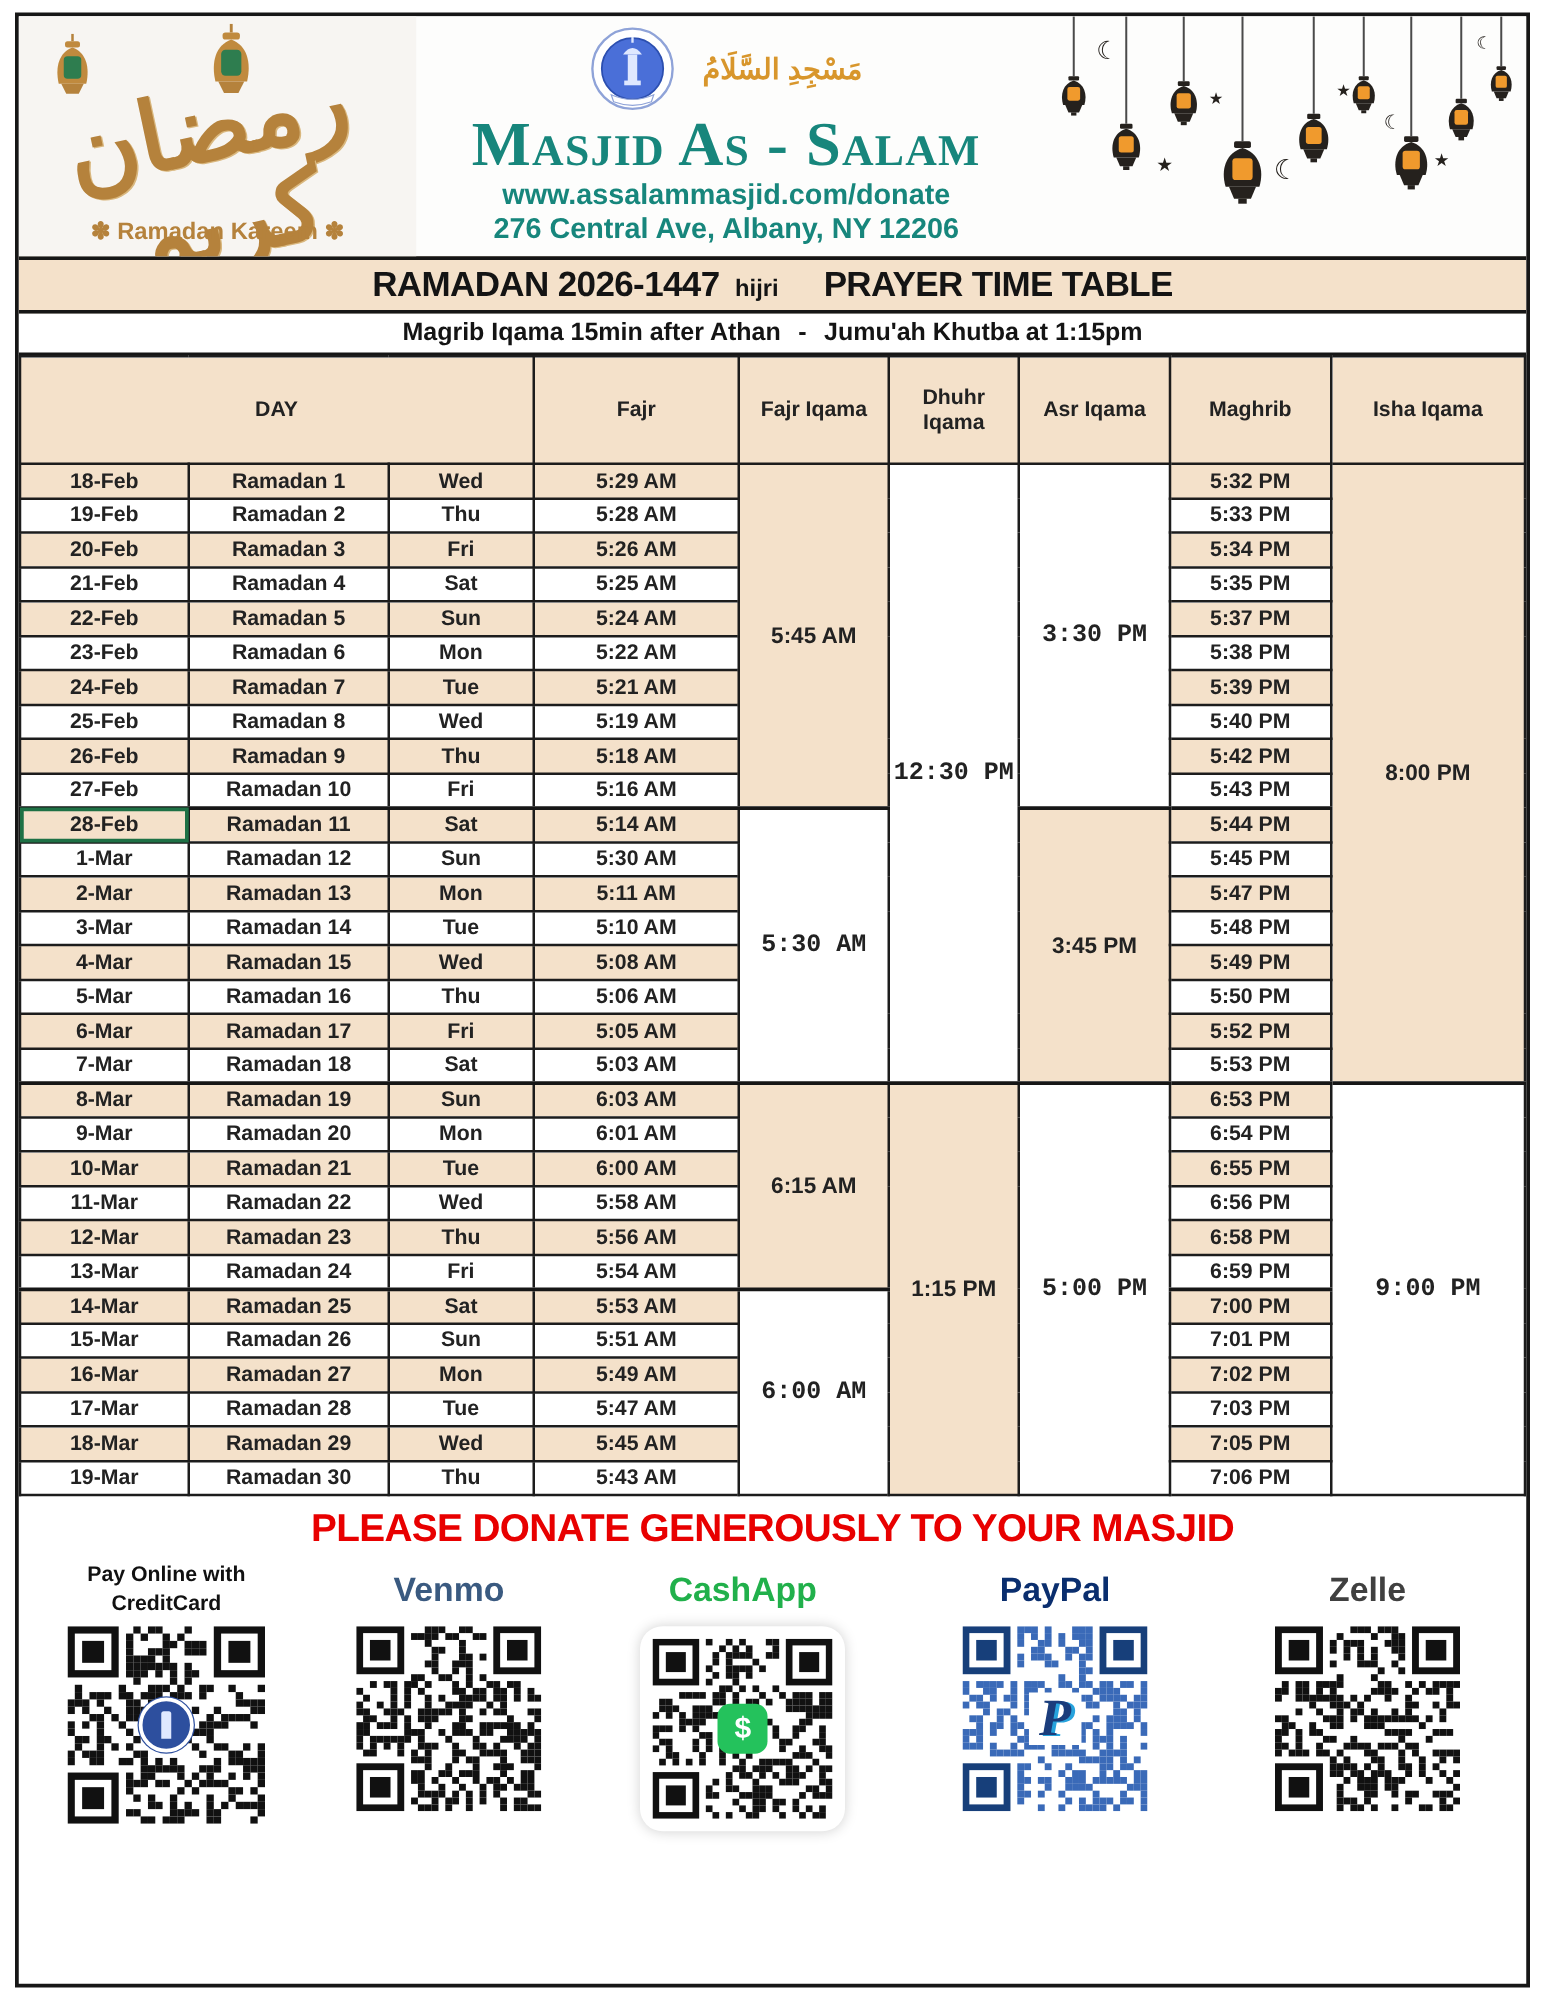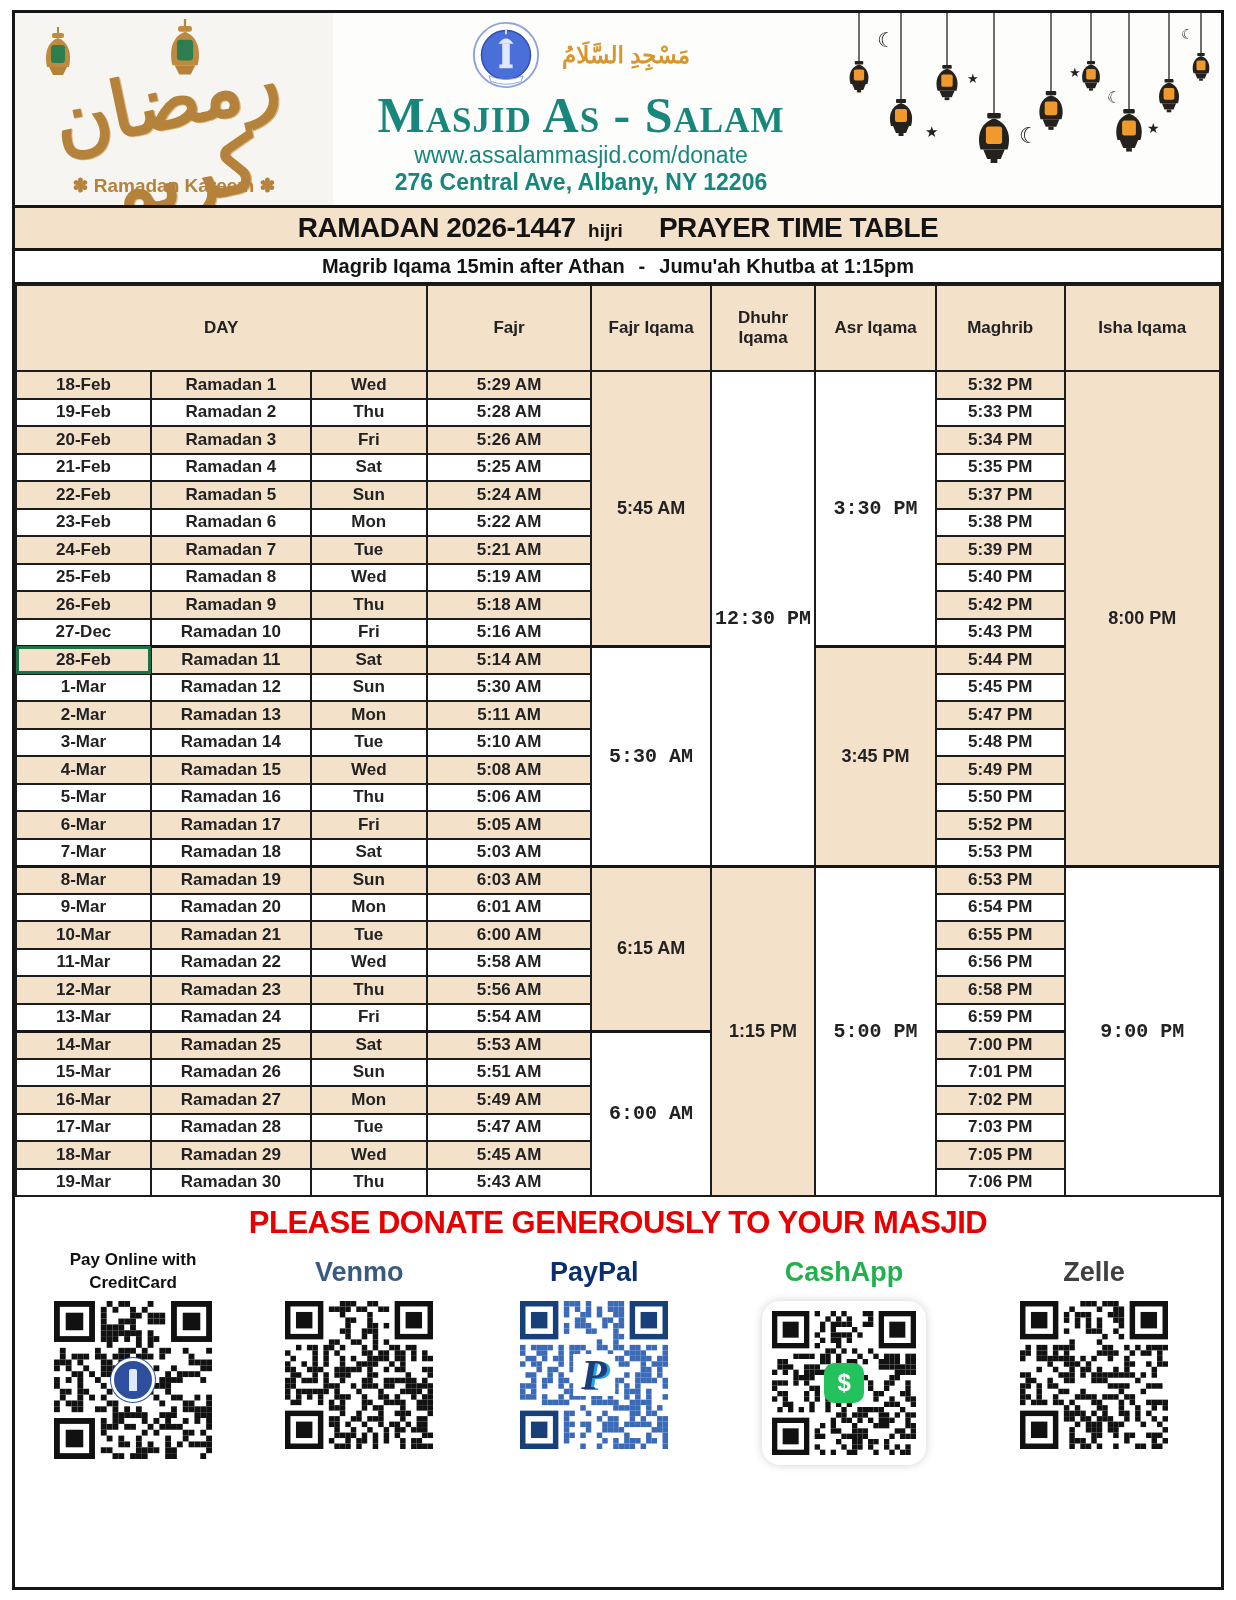--- a/index.html
+++ b/index.html
@@ -17,21 +17,21 @@
     color:#b5823c; font-weight:bold; font-size:19px; }
   .rk-lant { position:absolute; }
   .rk-lant.l1 { top:14px; left:26px; }
   .rk-lant.l2 { top:6px; left:150px; }
 
   .brand { flex:1; display:flex; flex-direction:column; align-items:center; padding-top:8px; }
   .brand-top { display:flex; align-items:center; gap:22px; }
   .brand-arabic { font-size:23px; font-weight:bold; color:#d8962c; direction:rtl; }
   .brand-name { font-family:"Liberation Serif", serif; font-variant:small-caps;
     font-size:50px; font-weight:bold; color:#17867c; letter-spacing:1px; line-height:1.05; }
-  .brand-url { color:#17867c; font-weight:normal; font-size:23px; text-decoration:none; }
+  .brand-url { color:#17867c; font-weight:bold; font-size:23px; text-decoration:none; }
   .brand-addr { color:#17867c; font-weight:bold; font-size:23px; }
 
   .lant-panel { width:392px; flex:0 0 auto; }
   .lant-panel svg { display:block; }
   .ln-body { fill:#25211d; } .ln-glass { fill:#f09a2d; }
   .ln-str { stroke:#4a4a4a; stroke-width:1.6; }
   .ln-glyph { fill:#25211d; font-family:"DejaVu Sans", sans-serif; }
 
   
   .title-bar { background:#f4e1ca; border-top:3px solid #161616; border-bottom:3px solid #161616;
@@ -267,21 +267,21 @@
             <td>5:40 PM</td>
           </tr>
         <tr>
             <td>26-Feb</td>
             <td>Ramadan 9</td>
             <td>Thu</td>
             <td>5:18 AM</td>
             <td>5:42 PM</td>
           </tr>
         <tr>
-            <td>27-Dec</td>
+            <td>27-Feb</td>
             <td>Ramadan 10</td>
             <td>Fri</td>
             <td>5:16 AM</td>
             <td>5:43 PM</td>
           </tr>
         <tr class="sec">
           <td class="sel">28-Feb</td>
             <td>Ramadan 11</td>
             <td>Sat</td>
             <td>5:14 AM</td>
@@ -988,20 +988,280 @@
                   <rect x="88" y="8" width="12" height="12" fill="#111"></rect>
                   <rect x="0" y="80" width="28" height="28" fill="#111"></rect>
                   <rect x="4" y="84" width="20" height="20" fill="#fff"></rect>
                   <rect x="8" y="88" width="12" height="12" fill="#111"></rect>
                 </svg></div>
           </div>
         </div>
 
         <div class="method">
           <div class="label-area">
+              <div class="brand-lbl" style="color:#21b04b">CashApp</div>
+            </div>
+          <div class="qr-wrap card">
+            <div class="qr"><svg viewBox="0 0 108 108" width="100%" height="100%">
+                  <rect width="100%" height="100%" fill="#fff"></rect>
+                  <g fill="#111">
+                    <rect x="32" y="0" width="4" height="4"></rect>
+                    <rect x="44" y="0" width="4" height="4"></rect>
+                    <rect x="52" y="0" width="4" height="4"></rect>
+                    <rect x="68" y="0" width="4" height="4"></rect>
+                    <rect x="72" y="0" width="4" height="4"></rect>
+                    <rect x="40" y="4" width="4" height="4"></rect>
+                    <rect x="48" y="4" width="4" height="4"></rect>
+                    <rect x="56" y="4" width="4" height="4"></rect>
+                    <rect x="72" y="4" width="4" height="4"></rect>
+                    <rect x="36" y="8" width="4" height="4"></rect>
+                    <rect x="44" y="8" width="4" height="4"></rect>
+                    <rect x="48" y="8" width="4" height="4"></rect>
+                    <rect x="52" y="8" width="4" height="4"></rect>
+                    <rect x="56" y="8" width="4" height="4"></rect>
+                    <rect x="68" y="8" width="4" height="4"></rect>
+                    <rect x="72" y="8" width="4" height="4"></rect>
+                    <rect x="36" y="12" width="4" height="4"></rect>
+                    <rect x="44" y="12" width="4" height="4"></rect>
+                    <rect x="60" y="12" width="4" height="4"></rect>
+                    <rect x="32" y="16" width="4" height="4"></rect>
+                    <rect x="44" y="16" width="4" height="4"></rect>
+                    <rect x="48" y="16" width="4" height="4"></rect>
+                    <rect x="52" y="16" width="4" height="4"></rect>
+                    <rect x="56" y="16" width="4" height="4"></rect>
+                    <rect x="64" y="16" width="4" height="4"></rect>
+                    <rect x="36" y="20" width="4" height="4"></rect>
+                    <rect x="44" y="20" width="4" height="4"></rect>
+                    <rect x="48" y="20" width="4" height="4"></rect>
+                    <rect x="56" y="20" width="4" height="4"></rect>
+                    <rect x="32" y="24" width="4" height="4"></rect>
+                    <rect x="48" y="24" width="4" height="4"></rect>
+                    <rect x="40" y="28" width="4" height="4"></rect>
+                    <rect x="44" y="28" width="4" height="4"></rect>
+                    <rect x="52" y="28" width="4" height="4"></rect>
+                    <rect x="60" y="28" width="4" height="4"></rect>
+                    <rect x="72" y="28" width="4" height="4"></rect>
+                    <rect x="16" y="32" width="4" height="4"></rect>
+                    <rect x="20" y="32" width="4" height="4"></rect>
+                    <rect x="24" y="32" width="4" height="4"></rect>
+                    <rect x="28" y="32" width="4" height="4"></rect>
+                    <rect x="36" y="32" width="4" height="4"></rect>
+                    <rect x="40" y="32" width="4" height="4"></rect>
+                    <rect x="48" y="32" width="4" height="4"></rect>
+                    <rect x="64" y="32" width="4" height="4"></rect>
+                    <rect x="76" y="32" width="4" height="4"></rect>
+                    <rect x="84" y="32" width="4" height="4"></rect>
+                    <rect x="88" y="32" width="4" height="4"></rect>
+                    <rect x="92" y="32" width="4" height="4"></rect>
+                    <rect x="100" y="32" width="4" height="4"></rect>
+                    <rect x="104" y="32" width="4" height="4"></rect>
+                    <rect x="4" y="36" width="4" height="4"></rect>
+                    <rect x="8" y="36" width="4" height="4"></rect>
+                    <rect x="36" y="36" width="4" height="4"></rect>
+                    <rect x="40" y="36" width="4" height="4"></rect>
+                    <rect x="48" y="36" width="4" height="4"></rect>
+                    <rect x="56" y="36" width="4" height="4"></rect>
+                    <rect x="60" y="36" width="4" height="4"></rect>
+                    <rect x="68" y="36" width="4" height="4"></rect>
+                    <rect x="80" y="36" width="4" height="4"></rect>
+                    <rect x="84" y="36" width="4" height="4"></rect>
+                    <rect x="88" y="36" width="4" height="4"></rect>
+                    <rect x="92" y="36" width="4" height="4"></rect>
+                    <rect x="100" y="36" width="4" height="4"></rect>
+                    <rect x="104" y="36" width="4" height="4"></rect>
+                    <rect x="4" y="40" width="4" height="4"></rect>
+                    <rect x="8" y="40" width="4" height="4"></rect>
+                    <rect x="12" y="40" width="4" height="4"></rect>
+                    <rect x="24" y="40" width="4" height="4"></rect>
+                    <rect x="28" y="40" width="4" height="4"></rect>
+                    <rect x="32" y="40" width="4" height="4"></rect>
+                    <rect x="44" y="40" width="4" height="4"></rect>
+                    <rect x="48" y="40" width="4" height="4"></rect>
+                    <rect x="52" y="40" width="4" height="4"></rect>
+                    <rect x="56" y="40" width="4" height="4"></rect>
+                    <rect x="60" y="40" width="4" height="4"></rect>
+                    <rect x="80" y="40" width="4" height="4"></rect>
+                    <rect x="84" y="40" width="4" height="4"></rect>
+                    <rect x="88" y="40" width="4" height="4"></rect>
+                    <rect x="92" y="40" width="4" height="4"></rect>
+                    <rect x="96" y="40" width="4" height="4"></rect>
+                    <rect x="100" y="40" width="4" height="4"></rect>
+                    <rect x="104" y="40" width="4" height="4"></rect>
+                    <rect x="0" y="44" width="4" height="4"></rect>
+                    <rect x="8" y="44" width="4" height="4"></rect>
+                    <rect x="16" y="44" width="4" height="4"></rect>
+                    <rect x="24" y="44" width="4" height="4"></rect>
+                    <rect x="28" y="44" width="4" height="4"></rect>
+                    <rect x="32" y="44" width="4" height="4"></rect>
+                    <rect x="36" y="44" width="4" height="4"></rect>
+                    <rect x="44" y="44" width="4" height="4"></rect>
+                    <rect x="48" y="44" width="4" height="4"></rect>
+                    <rect x="56" y="44" width="4" height="4"></rect>
+                    <rect x="92" y="44" width="4" height="4"></rect>
+                    <rect x="96" y="44" width="4" height="4"></rect>
+                    <rect x="100" y="44" width="4" height="4"></rect>
+                    <rect x="104" y="44" width="4" height="4"></rect>
+                    <rect x="16" y="48" width="4" height="4"></rect>
+                    <rect x="20" y="48" width="4" height="4"></rect>
+                    <rect x="24" y="48" width="4" height="4"></rect>
+                    <rect x="28" y="48" width="4" height="4"></rect>
+                    <rect x="40" y="48" width="4" height="4"></rect>
+                    <rect x="44" y="48" width="4" height="4"></rect>
+                    <rect x="56" y="48" width="4" height="4"></rect>
+                    <rect x="64" y="48" width="4" height="4"></rect>
+                    <rect x="68" y="48" width="4" height="4"></rect>
+                    <rect x="88" y="48" width="4" height="4"></rect>
+                    <rect x="92" y="48" width="4" height="4"></rect>
+                    <rect x="0" y="52" width="4" height="4"></rect>
+                    <rect x="4" y="52" width="4" height="4"></rect>
+                    <rect x="8" y="52" width="4" height="4"></rect>
+                    <rect x="16" y="52" width="4" height="4"></rect>
+                    <rect x="24" y="52" width="4" height="4"></rect>
+                    <rect x="52" y="52" width="4" height="4"></rect>
+                    <rect x="64" y="52" width="4" height="4"></rect>
+                    <rect x="72" y="52" width="4" height="4"></rect>
+                    <rect x="84" y="52" width="4" height="4"></rect>
+                    <rect x="88" y="52" width="4" height="4"></rect>
+                    <rect x="100" y="52" width="4" height="4"></rect>
+                    <rect x="0" y="56" width="4" height="4"></rect>
+                    <rect x="28" y="56" width="4" height="4"></rect>
+                    <rect x="32" y="56" width="4" height="4"></rect>
+                    <rect x="40" y="56" width="4" height="4"></rect>
+                    <rect x="60" y="56" width="4" height="4"></rect>
+                    <rect x="72" y="56" width="4" height="4"></rect>
+                    <rect x="84" y="56" width="4" height="4"></rect>
+                    <rect x="100" y="56" width="4" height="4"></rect>
+                    <rect x="4" y="60" width="4" height="4"></rect>
+                    <rect x="8" y="60" width="4" height="4"></rect>
+                    <rect x="24" y="60" width="4" height="4"></rect>
+                    <rect x="32" y="60" width="4" height="4"></rect>
+                    <rect x="40" y="60" width="4" height="4"></rect>
+                    <rect x="56" y="60" width="4" height="4"></rect>
+                    <rect x="76" y="60" width="4" height="4"></rect>
+                    <rect x="80" y="60" width="4" height="4"></rect>
+                    <rect x="96" y="60" width="4" height="4"></rect>
+                    <rect x="100" y="60" width="4" height="4"></rect>
+                    <rect x="0" y="64" width="4" height="4"></rect>
+                    <rect x="8" y="64" width="4" height="4"></rect>
+                    <rect x="24" y="64" width="4" height="4"></rect>
+                    <rect x="32" y="64" width="4" height="4"></rect>
+                    <rect x="40" y="64" width="4" height="4"></rect>
+                    <rect x="60" y="64" width="4" height="4"></rect>
+                    <rect x="76" y="64" width="4" height="4"></rect>
+                    <rect x="88" y="64" width="4" height="4"></rect>
+                    <rect x="100" y="64" width="4" height="4"></rect>
+                    <rect x="104" y="64" width="4" height="4"></rect>
+                    <rect x="8" y="68" width="4" height="4"></rect>
+                    <rect x="12" y="68" width="4" height="4"></rect>
+                    <rect x="28" y="68" width="4" height="4"></rect>
+                    <rect x="40" y="68" width="4" height="4"></rect>
+                    <rect x="48" y="68" width="4" height="4"></rect>
+                    <rect x="56" y="68" width="4" height="4"></rect>
+                    <rect x="84" y="68" width="4" height="4"></rect>
+                    <rect x="88" y="68" width="4" height="4"></rect>
+                    <rect x="92" y="68" width="4" height="4"></rect>
+                    <rect x="104" y="68" width="4" height="4"></rect>
+                    <rect x="4" y="72" width="4" height="4"></rect>
+                    <rect x="12" y="72" width="4" height="4"></rect>
+                    <rect x="20" y="72" width="4" height="4"></rect>
+                    <rect x="28" y="72" width="4" height="4"></rect>
+                    <rect x="40" y="72" width="4" height="4"></rect>
+                    <rect x="52" y="72" width="4" height="4"></rect>
+                    <rect x="64" y="72" width="4" height="4"></rect>
+                    <rect x="68" y="72" width="4" height="4"></rect>
+                    <rect x="72" y="72" width="4" height="4"></rect>
+                    <rect x="76" y="72" width="4" height="4"></rect>
+                    <rect x="80" y="72" width="4" height="4"></rect>
+                    <rect x="96" y="72" width="4" height="4"></rect>
+                    <rect x="48" y="76" width="4" height="4"></rect>
+                    <rect x="52" y="76" width="4" height="4"></rect>
+                    <rect x="60" y="76" width="4" height="4"></rect>
+                    <rect x="64" y="76" width="4" height="4"></rect>
+                    <rect x="68" y="76" width="4" height="4"></rect>
+                    <rect x="80" y="76" width="4" height="4"></rect>
+                    <rect x="84" y="76" width="4" height="4"></rect>
+                    <rect x="92" y="76" width="4" height="4"></rect>
+                    <rect x="100" y="76" width="4" height="4"></rect>
+                    <rect x="104" y="76" width="4" height="4"></rect>
+                    <rect x="44" y="80" width="4" height="4"></rect>
+                    <rect x="52" y="80" width="4" height="4"></rect>
+                    <rect x="56" y="80" width="4" height="4"></rect>
+                    <rect x="64" y="80" width="4" height="4"></rect>
+                    <rect x="72" y="80" width="4" height="4"></rect>
+                    <rect x="80" y="80" width="4" height="4"></rect>
+                    <rect x="84" y="80" width="4" height="4"></rect>
+                    <rect x="88" y="80" width="4" height="4"></rect>
+                    <rect x="100" y="80" width="4" height="4"></rect>
+                    <rect x="36" y="84" width="4" height="4"></rect>
+                    <rect x="44" y="84" width="4" height="4"></rect>
+                    <rect x="60" y="84" width="4" height="4"></rect>
+                    <rect x="76" y="84" width="4" height="4"></rect>
+                    <rect x="80" y="84" width="4" height="4"></rect>
+                    <rect x="84" y="84" width="4" height="4"></rect>
+                    <rect x="100" y="84" width="4" height="4"></rect>
+                    <rect x="104" y="84" width="4" height="4"></rect>
+                    <rect x="32" y="88" width="4" height="4"></rect>
+                    <rect x="44" y="88" width="4" height="4"></rect>
+                    <rect x="48" y="88" width="4" height="4"></rect>
+                    <rect x="60" y="88" width="4" height="4"></rect>
+                    <rect x="64" y="88" width="4" height="4"></rect>
+                    <rect x="68" y="88" width="4" height="4"></rect>
+                    <rect x="92" y="88" width="4" height="4"></rect>
+                    <rect x="96" y="88" width="4" height="4"></rect>
+                    <rect x="104" y="88" width="4" height="4"></rect>
+                    <rect x="32" y="92" width="4" height="4"></rect>
+                    <rect x="36" y="92" width="4" height="4"></rect>
+                    <rect x="52" y="92" width="4" height="4"></rect>
+                    <rect x="56" y="92" width="4" height="4"></rect>
+                    <rect x="60" y="92" width="4" height="4"></rect>
+                    <rect x="64" y="92" width="4" height="4"></rect>
+                    <rect x="68" y="92" width="4" height="4"></rect>
+                    <rect x="88" y="92" width="4" height="4"></rect>
+                    <rect x="96" y="92" width="4" height="4"></rect>
+                    <rect x="100" y="92" width="4" height="4"></rect>
+                    <rect x="104" y="92" width="4" height="4"></rect>
+                    <rect x="48" y="96" width="4" height="4"></rect>
+                    <rect x="60" y="96" width="4" height="4"></rect>
+                    <rect x="64" y="96" width="4" height="4"></rect>
+                    <rect x="72" y="96" width="4" height="4"></rect>
+                    <rect x="76" y="96" width="4" height="4"></rect>
+                    <rect x="84" y="96" width="4" height="4"></rect>
+                    <rect x="32" y="100" width="4" height="4"></rect>
+                    <rect x="52" y="100" width="4" height="4"></rect>
+                    <rect x="60" y="100" width="4" height="4"></rect>
+                    <rect x="64" y="100" width="4" height="4"></rect>
+                    <rect x="72" y="100" width="4" height="4"></rect>
+                    <rect x="84" y="100" width="4" height="4"></rect>
+                    <rect x="92" y="100" width="4" height="4"></rect>
+                    <rect x="100" y="100" width="4" height="4"></rect>
+                    <rect x="36" y="104" width="4" height="4"></rect>
+                    <rect x="44" y="104" width="4" height="4"></rect>
+                    <rect x="56" y="104" width="4" height="4"></rect>
+                    <rect x="60" y="104" width="4" height="4"></rect>
+                    <rect x="76" y="104" width="4" height="4"></rect>
+                    <rect x="88" y="104" width="4" height="4"></rect>
+                    <rect x="96" y="104" width="4" height="4"></rect>
+                    <rect x="100" y="104" width="4" height="4"></rect>
+                  </g>
+                  <rect x="0" y="0" width="28" height="28" fill="#111"></rect>
+                  <rect x="4" y="4" width="20" height="20" fill="#fff"></rect>
+                  <rect x="8" y="8" width="12" height="12" fill="#111"></rect>
+                  <rect x="80" y="0" width="28" height="28" fill="#111"></rect>
+                  <rect x="84" y="4" width="20" height="20" fill="#fff"></rect>
+                  <rect x="88" y="8" width="12" height="12" fill="#111"></rect>
+                  <rect x="0" y="80" width="28" height="28" fill="#111"></rect>
+                  <rect x="4" y="84" width="20" height="20" fill="#fff"></rect>
+                  <rect x="8" y="88" width="12" height="12" fill="#111"></rect>
+                </svg></div>
+            <div class="badge badge-cash">$</div>
+          </div>
+        </div>
+
+        <div class="method">
+          <div class="label-area">
               <div class="brand-lbl" style="color:#0a2e6e">PayPal</div>
             </div>
           <div class="qr-wrap">
             <div class="qr"><svg viewBox="0 0 108 108" width="100%" height="100%">
                   <rect width="100%" height="100%" fill="#fff"></rect>
                   <g fill="#3a6ab8">
                     <rect x="32" y="0" width="4" height="4"></rect>
                     <rect x="36" y="0" width="4" height="4"></rect>
                     <rect x="40" y="0" width="4" height="4"></rect>
                     <rect x="48" y="0" width="4" height="4"></rect>
@@ -1272,280 +1532,20 @@
                   <rect x="0" y="80" width="28" height="28" fill="#173f7a"></rect>
                   <rect x="4" y="84" width="20" height="20" fill="#fff"></rect>
                   <rect x="8" y="88" width="12" height="12" fill="#173f7a"></rect>
                 </svg></div>
             <div class="badge badge-pp">P</div>
           </div>
         </div>
 
         <div class="method">
           <div class="label-area">
-              <div class="brand-lbl" style="color:#21b04b">CashApp</div>
-            </div>
-          <div class="qr-wrap card">
-            <div class="qr"><svg viewBox="0 0 108 108" width="100%" height="100%">
-                  <rect width="100%" height="100%" fill="#fff"></rect>
-                  <g fill="#111">
-                    <rect x="32" y="0" width="4" height="4"></rect>
-                    <rect x="44" y="0" width="4" height="4"></rect>
-                    <rect x="52" y="0" width="4" height="4"></rect>
-                    <rect x="68" y="0" width="4" height="4"></rect>
-                    <rect x="72" y="0" width="4" height="4"></rect>
-                    <rect x="40" y="4" width="4" height="4"></rect>
-                    <rect x="48" y="4" width="4" height="4"></rect>
-                    <rect x="56" y="4" width="4" height="4"></rect>
-                    <rect x="72" y="4" width="4" height="4"></rect>
-                    <rect x="36" y="8" width="4" height="4"></rect>
-                    <rect x="44" y="8" width="4" height="4"></rect>
-                    <rect x="48" y="8" width="4" height="4"></rect>
-                    <rect x="52" y="8" width="4" height="4"></rect>
-                    <rect x="56" y="8" width="4" height="4"></rect>
-                    <rect x="68" y="8" width="4" height="4"></rect>
-                    <rect x="72" y="8" width="4" height="4"></rect>
-                    <rect x="36" y="12" width="4" height="4"></rect>
-                    <rect x="44" y="12" width="4" height="4"></rect>
-                    <rect x="60" y="12" width="4" height="4"></rect>
-                    <rect x="32" y="16" width="4" height="4"></rect>
-                    <rect x="44" y="16" width="4" height="4"></rect>
-                    <rect x="48" y="16" width="4" height="4"></rect>
-                    <rect x="52" y="16" width="4" height="4"></rect>
-                    <rect x="56" y="16" width="4" height="4"></rect>
-                    <rect x="64" y="16" width="4" height="4"></rect>
-                    <rect x="36" y="20" width="4" height="4"></rect>
-                    <rect x="44" y="20" width="4" height="4"></rect>
-                    <rect x="48" y="20" width="4" height="4"></rect>
-                    <rect x="56" y="20" width="4" height="4"></rect>
-                    <rect x="32" y="24" width="4" height="4"></rect>
-                    <rect x="48" y="24" width="4" height="4"></rect>
-                    <rect x="40" y="28" width="4" height="4"></rect>
-                    <rect x="44" y="28" width="4" height="4"></rect>
-                    <rect x="52" y="28" width="4" height="4"></rect>
-                    <rect x="60" y="28" width="4" height="4"></rect>
-                    <rect x="72" y="28" width="4" height="4"></rect>
-                    <rect x="16" y="32" width="4" height="4"></rect>
-                    <rect x="20" y="32" width="4" height="4"></rect>
-                    <rect x="24" y="32" width="4" height="4"></rect>
-                    <rect x="28" y="32" width="4" height="4"></rect>
-                    <rect x="36" y="32" width="4" height="4"></rect>
-                    <rect x="40" y="32" width="4" height="4"></rect>
-                    <rect x="48" y="32" width="4" height="4"></rect>
-                    <rect x="64" y="32" width="4" height="4"></rect>
-                    <rect x="76" y="32" width="4" height="4"></rect>
-                    <rect x="84" y="32" width="4" height="4"></rect>
-                    <rect x="88" y="32" width="4" height="4"></rect>
-                    <rect x="92" y="32" width="4" height="4"></rect>
-                    <rect x="100" y="32" width="4" height="4"></rect>
-                    <rect x="104" y="32" width="4" height="4"></rect>
-                    <rect x="4" y="36" width="4" height="4"></rect>
-                    <rect x="8" y="36" width="4" height="4"></rect>
-                    <rect x="36" y="36" width="4" height="4"></rect>
-                    <rect x="40" y="36" width="4" height="4"></rect>
-                    <rect x="48" y="36" width="4" height="4"></rect>
-                    <rect x="56" y="36" width="4" height="4"></rect>
-                    <rect x="60" y="36" width="4" height="4"></rect>
-                    <rect x="68" y="36" width="4" height="4"></rect>
-                    <rect x="80" y="36" width="4" height="4"></rect>
-                    <rect x="84" y="36" width="4" height="4"></rect>
-                    <rect x="88" y="36" width="4" height="4"></rect>
-                    <rect x="92" y="36" width="4" height="4"></rect>
-                    <rect x="100" y="36" width="4" height="4"></rect>
-                    <rect x="104" y="36" width="4" height="4"></rect>
-                    <rect x="4" y="40" width="4" height="4"></rect>
-                    <rect x="8" y="40" width="4" height="4"></rect>
-                    <rect x="12" y="40" width="4" height="4"></rect>
-                    <rect x="24" y="40" width="4" height="4"></rect>
-                    <rect x="28" y="40" width="4" height="4"></rect>
-                    <rect x="32" y="40" width="4" height="4"></rect>
-                    <rect x="44" y="40" width="4" height="4"></rect>
-                    <rect x="48" y="40" width="4" height="4"></rect>
-                    <rect x="52" y="40" width="4" height="4"></rect>
-                    <rect x="56" y="40" width="4" height="4"></rect>
-                    <rect x="60" y="40" width="4" height="4"></rect>
-                    <rect x="80" y="40" width="4" height="4"></rect>
-                    <rect x="84" y="40" width="4" height="4"></rect>
-                    <rect x="88" y="40" width="4" height="4"></rect>
-                    <rect x="92" y="40" width="4" height="4"></rect>
-                    <rect x="96" y="40" width="4" height="4"></rect>
-                    <rect x="100" y="40" width="4" height="4"></rect>
-                    <rect x="104" y="40" width="4" height="4"></rect>
-                    <rect x="0" y="44" width="4" height="4"></rect>
-                    <rect x="8" y="44" width="4" height="4"></rect>
-                    <rect x="16" y="44" width="4" height="4"></rect>
-                    <rect x="24" y="44" width="4" height="4"></rect>
-                    <rect x="28" y="44" width="4" height="4"></rect>
-                    <rect x="32" y="44" width="4" height="4"></rect>
-                    <rect x="36" y="44" width="4" height="4"></rect>
-                    <rect x="44" y="44" width="4" height="4"></rect>
-                    <rect x="48" y="44" width="4" height="4"></rect>
-                    <rect x="56" y="44" width="4" height="4"></rect>
-                    <rect x="92" y="44" width="4" height="4"></rect>
-                    <rect x="96" y="44" width="4" height="4"></rect>
-                    <rect x="100" y="44" width="4" height="4"></rect>
-                    <rect x="104" y="44" width="4" height="4"></rect>
-                    <rect x="16" y="48" width="4" height="4"></rect>
-                    <rect x="20" y="48" width="4" height="4"></rect>
-                    <rect x="24" y="48" width="4" height="4"></rect>
-                    <rect x="28" y="48" width="4" height="4"></rect>
-                    <rect x="40" y="48" width="4" height="4"></rect>
-                    <rect x="44" y="48" width="4" height="4"></rect>
-                    <rect x="56" y="48" width="4" height="4"></rect>
-                    <rect x="64" y="48" width="4" height="4"></rect>
-                    <rect x="68" y="48" width="4" height="4"></rect>
-                    <rect x="88" y="48" width="4" height="4"></rect>
-                    <rect x="92" y="48" width="4" height="4"></rect>
-                    <rect x="0" y="52" width="4" height="4"></rect>
-                    <rect x="4" y="52" width="4" height="4"></rect>
-                    <rect x="8" y="52" width="4" height="4"></rect>
-                    <rect x="16" y="52" width="4" height="4"></rect>
-                    <rect x="24" y="52" width="4" height="4"></rect>
-                    <rect x="52" y="52" width="4" height="4"></rect>
-                    <rect x="64" y="52" width="4" height="4"></rect>
-                    <rect x="72" y="52" width="4" height="4"></rect>
-                    <rect x="84" y="52" width="4" height="4"></rect>
-                    <rect x="88" y="52" width="4" height="4"></rect>
-                    <rect x="100" y="52" width="4" height="4"></rect>
-                    <rect x="0" y="56" width="4" height="4"></rect>
-                    <rect x="28" y="56" width="4" height="4"></rect>
-                    <rect x="32" y="56" width="4" height="4"></rect>
-                    <rect x="40" y="56" width="4" height="4"></rect>
-                    <rect x="60" y="56" width="4" height="4"></rect>
-                    <rect x="72" y="56" width="4" height="4"></rect>
-                    <rect x="84" y="56" width="4" height="4"></rect>
-                    <rect x="100" y="56" width="4" height="4"></rect>
-                    <rect x="4" y="60" width="4" height="4"></rect>
-                    <rect x="8" y="60" width="4" height="4"></rect>
-                    <rect x="24" y="60" width="4" height="4"></rect>
-                    <rect x="32" y="60" width="4" height="4"></rect>
-                    <rect x="40" y="60" width="4" height="4"></rect>
-                    <rect x="56" y="60" width="4" height="4"></rect>
-                    <rect x="76" y="60" width="4" height="4"></rect>
-                    <rect x="80" y="60" width="4" height="4"></rect>
-                    <rect x="96" y="60" width="4" height="4"></rect>
-                    <rect x="100" y="60" width="4" height="4"></rect>
-                    <rect x="0" y="64" width="4" height="4"></rect>
-                    <rect x="8" y="64" width="4" height="4"></rect>
-                    <rect x="24" y="64" width="4" height="4"></rect>
-                    <rect x="32" y="64" width="4" height="4"></rect>
-                    <rect x="40" y="64" width="4" height="4"></rect>
-                    <rect x="60" y="64" width="4" height="4"></rect>
-                    <rect x="76" y="64" width="4" height="4"></rect>
-                    <rect x="88" y="64" width="4" height="4"></rect>
-                    <rect x="100" y="64" width="4" height="4"></rect>
-                    <rect x="104" y="64" width="4" height="4"></rect>
-                    <rect x="8" y="68" width="4" height="4"></rect>
-                    <rect x="12" y="68" width="4" height="4"></rect>
-                    <rect x="28" y="68" width="4" height="4"></rect>
-                    <rect x="40" y="68" width="4" height="4"></rect>
-                    <rect x="48" y="68" width="4" height="4"></rect>
-                    <rect x="56" y="68" width="4" height="4"></rect>
-                    <rect x="84" y="68" width="4" height="4"></rect>
-                    <rect x="88" y="68" width="4" height="4"></rect>
-                    <rect x="92" y="68" width="4" height="4"></rect>
-                    <rect x="104" y="68" width="4" height="4"></rect>
-                    <rect x="4" y="72" width="4" height="4"></rect>
-                    <rect x="12" y="72" width="4" height="4"></rect>
-                    <rect x="20" y="72" width="4" height="4"></rect>
-                    <rect x="28" y="72" width="4" height="4"></rect>
-                    <rect x="40" y="72" width="4" height="4"></rect>
-                    <rect x="52" y="72" width="4" height="4"></rect>
-                    <rect x="64" y="72" width="4" height="4"></rect>
-                    <rect x="68" y="72" width="4" height="4"></rect>
-                    <rect x="72" y="72" width="4" height="4"></rect>
-                    <rect x="76" y="72" width="4" height="4"></rect>
-                    <rect x="80" y="72" width="4" height="4"></rect>
-                    <rect x="96" y="72" width="4" height="4"></rect>
-                    <rect x="48" y="76" width="4" height="4"></rect>
-                    <rect x="52" y="76" width="4" height="4"></rect>
-                    <rect x="60" y="76" width="4" height="4"></rect>
-                    <rect x="64" y="76" width="4" height="4"></rect>
-                    <rect x="68" y="76" width="4" height="4"></rect>
-                    <rect x="80" y="76" width="4" height="4"></rect>
-                    <rect x="84" y="76" width="4" height="4"></rect>
-                    <rect x="92" y="76" width="4" height="4"></rect>
-                    <rect x="100" y="76" width="4" height="4"></rect>
-                    <rect x="104" y="76" width="4" height="4"></rect>
-                    <rect x="44" y="80" width="4" height="4"></rect>
-                    <rect x="52" y="80" width="4" height="4"></rect>
-                    <rect x="56" y="80" width="4" height="4"></rect>
-                    <rect x="64" y="80" width="4" height="4"></rect>
-                    <rect x="72" y="80" width="4" height="4"></rect>
-                    <rect x="80" y="80" width="4" height="4"></rect>
-                    <rect x="84" y="80" width="4" height="4"></rect>
-                    <rect x="88" y="80" width="4" height="4"></rect>
-                    <rect x="100" y="80" width="4" height="4"></rect>
-                    <rect x="36" y="84" width="4" height="4"></rect>
-                    <rect x="44" y="84" width="4" height="4"></rect>
-                    <rect x="60" y="84" width="4" height="4"></rect>
-                    <rect x="76" y="84" width="4" height="4"></rect>
-                    <rect x="80" y="84" width="4" height="4"></rect>
-                    <rect x="84" y="84" width="4" height="4"></rect>
-                    <rect x="100" y="84" width="4" height="4"></rect>
-                    <rect x="104" y="84" width="4" height="4"></rect>
-                    <rect x="32" y="88" width="4" height="4"></rect>
-                    <rect x="44" y="88" width="4" height="4"></rect>
-                    <rect x="48" y="88" width="4" height="4"></rect>
-                    <rect x="60" y="88" width="4" height="4"></rect>
-                    <rect x="64" y="88" width="4" height="4"></rect>
-                    <rect x="68" y="88" width="4" height="4"></rect>
-                    <rect x="92" y="88" width="4" height="4"></rect>
-                    <rect x="96" y="88" width="4" height="4"></rect>
-                    <rect x="104" y="88" width="4" height="4"></rect>
-                    <rect x="32" y="92" width="4" height="4"></rect>
-                    <rect x="36" y="92" width="4" height="4"></rect>
-                    <rect x="52" y="92" width="4" height="4"></rect>
-                    <rect x="56" y="92" width="4" height="4"></rect>
-                    <rect x="60" y="92" width="4" height="4"></rect>
-                    <rect x="64" y="92" width="4" height="4"></rect>
-                    <rect x="68" y="92" width="4" height="4"></rect>
-                    <rect x="88" y="92" width="4" height="4"></rect>
-                    <rect x="96" y="92" width="4" height="4"></rect>
-                    <rect x="100" y="92" width="4" height="4"></rect>
-                    <rect x="104" y="92" width="4" height="4"></rect>
-                    <rect x="48" y="96" width="4" height="4"></rect>
-                    <rect x="60" y="96" width="4" height="4"></rect>
-                    <rect x="64" y="96" width="4" height="4"></rect>
-                    <rect x="72" y="96" width="4" height="4"></rect>
-                    <rect x="76" y="96" width="4" height="4"></rect>
-                    <rect x="84" y="96" width="4" height="4"></rect>
-                    <rect x="32" y="100" width="4" height="4"></rect>
-                    <rect x="52" y="100" width="4" height="4"></rect>
-                    <rect x="60" y="100" width="4" height="4"></rect>
-                    <rect x="64" y="100" width="4" height="4"></rect>
-                    <rect x="72" y="100" width="4" height="4"></rect>
-                    <rect x="84" y="100" width="4" height="4"></rect>
-                    <rect x="92" y="100" width="4" height="4"></rect>
-                    <rect x="100" y="100" width="4" height="4"></rect>
-                    <rect x="36" y="104" width="4" height="4"></rect>
-                    <rect x="44" y="104" width="4" height="4"></rect>
-                    <rect x="56" y="104" width="4" height="4"></rect>
-                    <rect x="60" y="104" width="4" height="4"></rect>
-                    <rect x="76" y="104" width="4" height="4"></rect>
-                    <rect x="88" y="104" width="4" height="4"></rect>
-                    <rect x="96" y="104" width="4" height="4"></rect>
-                    <rect x="100" y="104" width="4" height="4"></rect>
-                  </g>
-                  <rect x="0" y="0" width="28" height="28" fill="#111"></rect>
-                  <rect x="4" y="4" width="20" height="20" fill="#fff"></rect>
-                  <rect x="8" y="8" width="12" height="12" fill="#111"></rect>
-                  <rect x="80" y="0" width="28" height="28" fill="#111"></rect>
-                  <rect x="84" y="4" width="20" height="20" fill="#fff"></rect>
-                  <rect x="88" y="8" width="12" height="12" fill="#111"></rect>
-                  <rect x="0" y="80" width="28" height="28" fill="#111"></rect>
-                  <rect x="4" y="84" width="20" height="20" fill="#fff"></rect>
-                  <rect x="8" y="88" width="12" height="12" fill="#111"></rect>
-                </svg></div>
-            <div class="badge badge-cash">$</div>
-          </div>
-        </div>
-
-        <div class="method">
-          <div class="label-area">
               <div class="brand-lbl" style="color:#404040">Zelle</div>
             </div>
           <div class="qr-wrap">
             <div class="qr"><svg viewBox="0 0 108 108" width="100%" height="100%">
                   <rect width="100%" height="100%" fill="#fff"></rect>
                   <g fill="#111">
                     <rect x="44" y="0" width="4" height="4"></rect>
                     <rect x="48" y="0" width="4" height="4"></rect>
                     <rect x="52" y="0" width="4" height="4"></rect>
                     <rect x="60" y="0" width="4" height="4"></rect>

